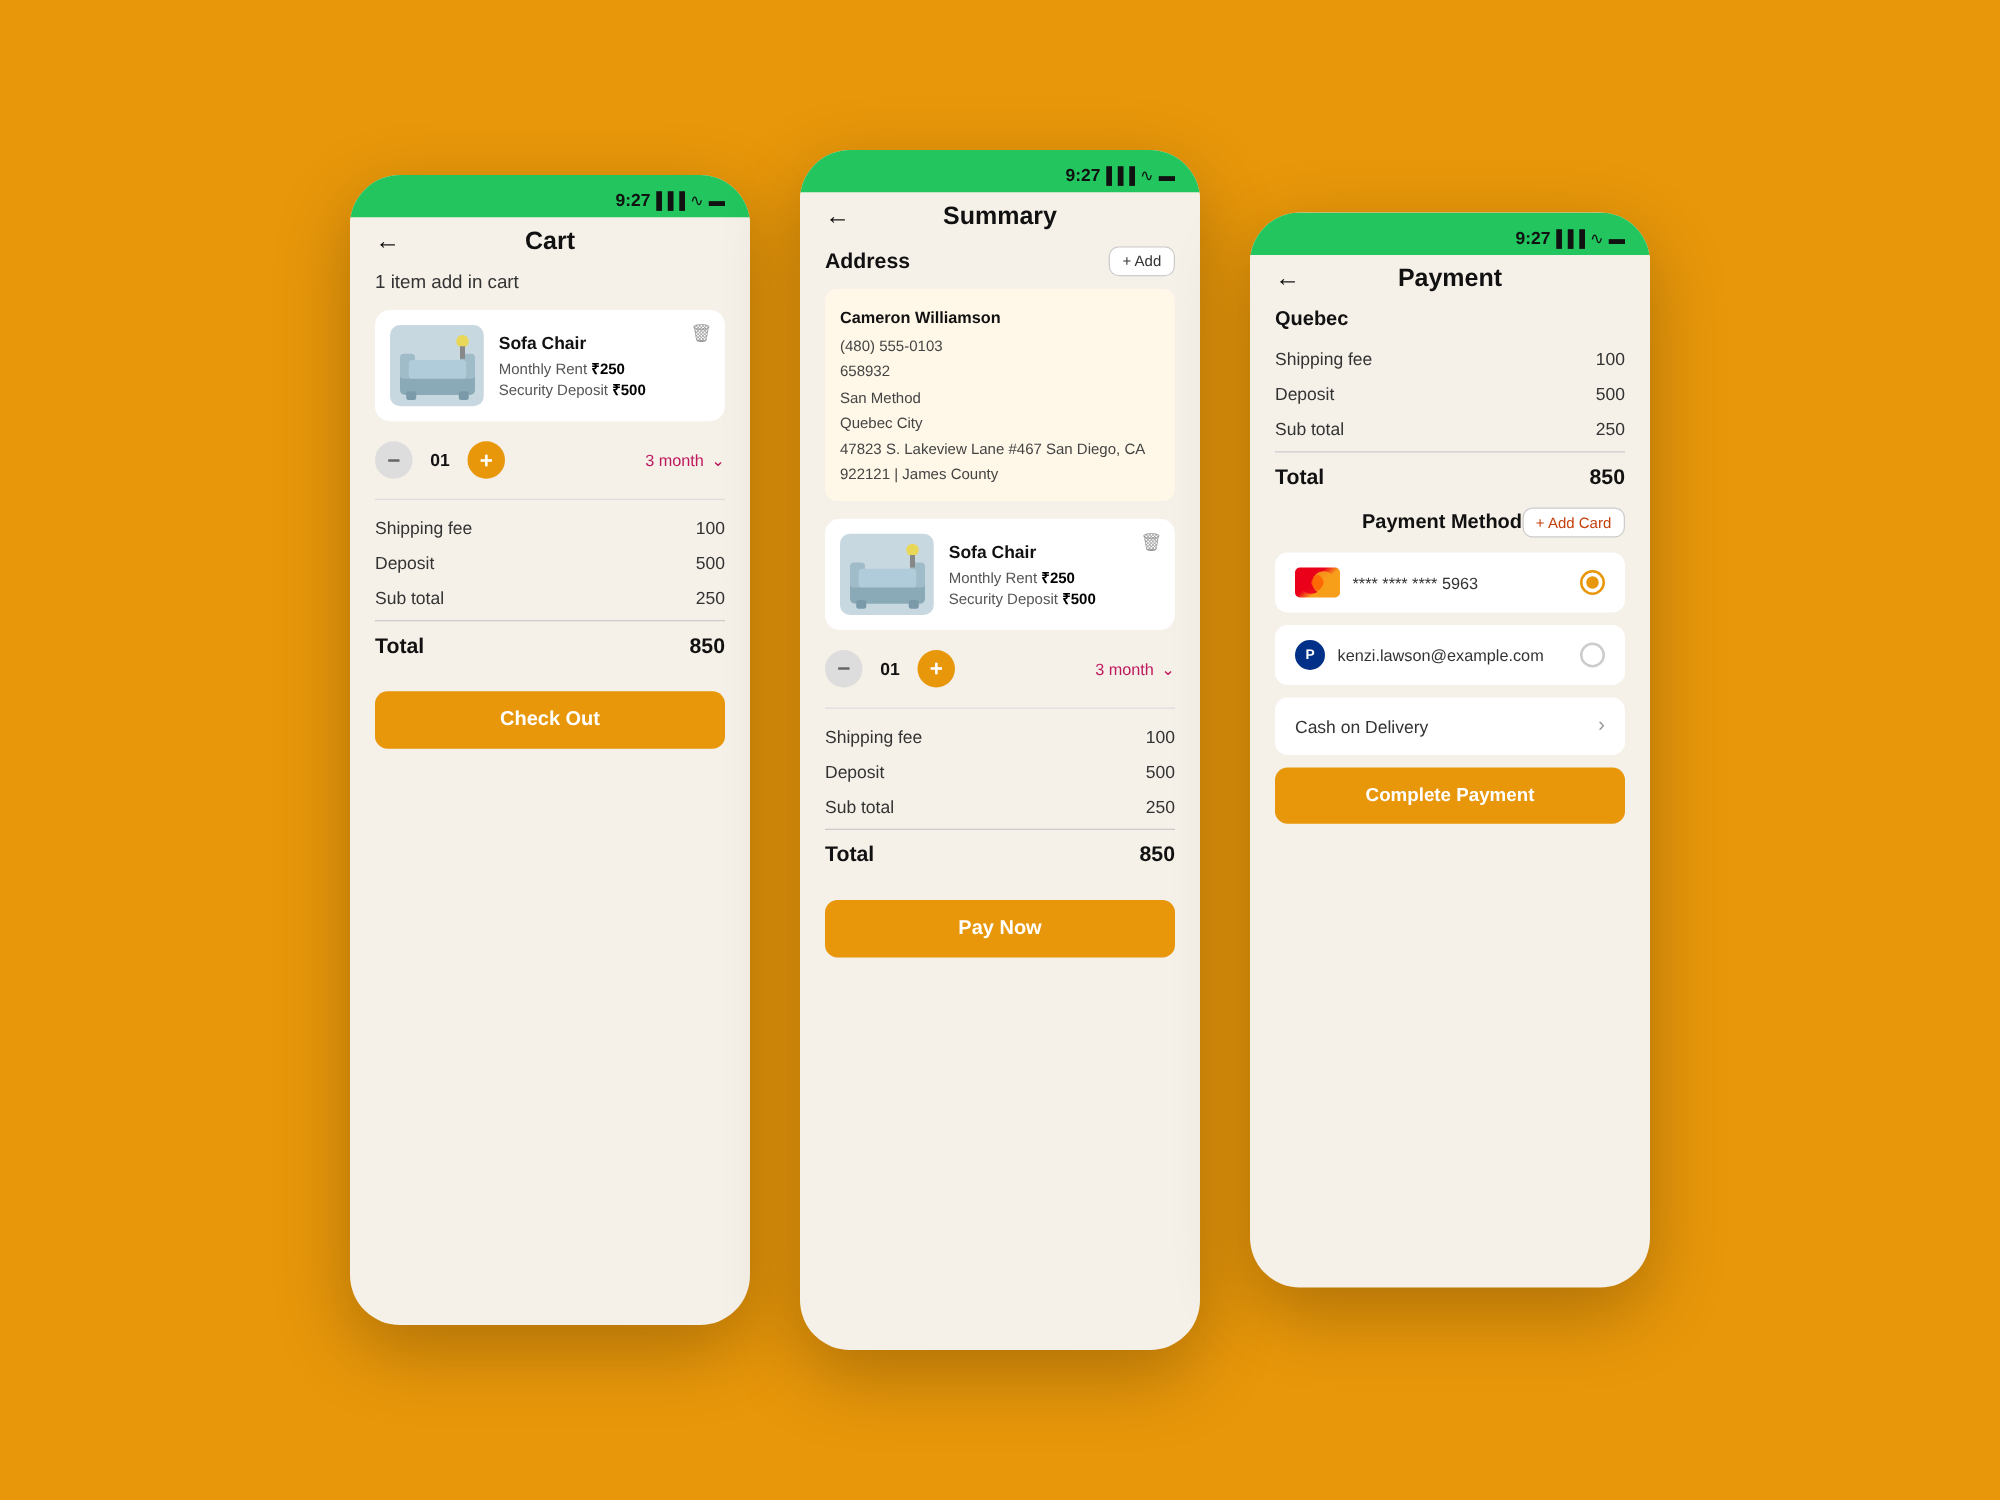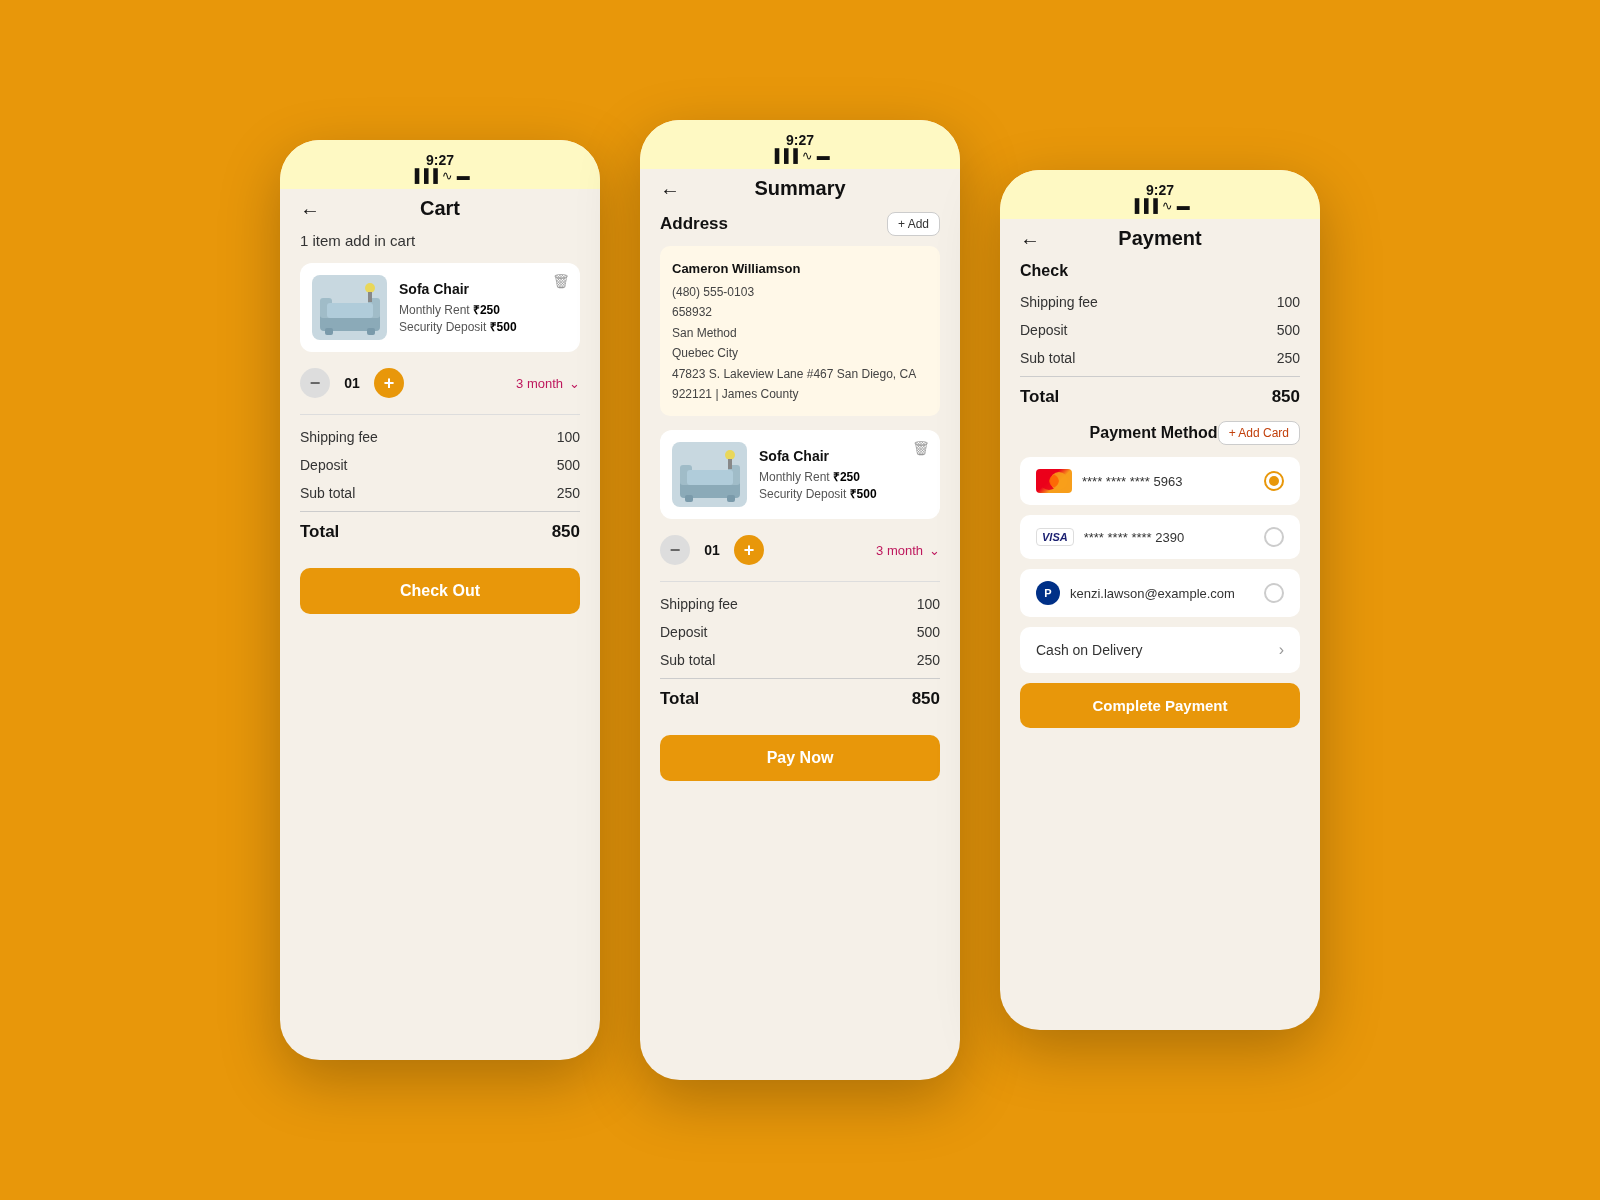--- a/index.html
+++ b/index.html
@@ -25,25 +25,24 @@
       position: relative;
     }
 
     .phone-1 { width: 320px; height: 920px; }
     .phone-2 { width: 320px; height: 960px; }
     .phone-3 { width: 320px; height: 860px; }
 
     
     .status-bar {
       display: flex;
-      justify-content: flex-start;
+      justify-content: flex-end;
       align-items: center;
       padding: 12px 20px 6px 20px;
-      background: #fef9c3;
-      flex-direction: column;
+      background: #22c55e;
     }
     .status-time {
       font-size: 14px;
       font-weight: 600;
       color: #111;
     }
     .status-icons {
       display: flex;
       gap: 4px;
       align-items: center;
@@ -569,21 +568,21 @@
     </div>
   </div>
 
   <div class="nav-bar">
     <span class="nav-back">←</span>
     <span class="nav-title">Payment</span>
   </div>
 
   <div class="payment-content">
     
-    <div class="section-title">Check</div>
+    <div class="section-title">Quebec</div>
     <div class="price-section" style="padding:0; margin-bottom:8px;">
       <div class="price-row">
         <span>Shipping fee</span>
         <span>100</span>
       </div>
       <div class="price-row">
         <span>Deposit</span>
         <span>500</span>
       </div>
       <div class="price-row">
@@ -608,25 +607,20 @@
           <circle cx="23" cy="12" r="9" fill="#F79E1B" opacity="0.9"></circle>
           <path d="M18 5.5 A9 9 0 0 1 23 12 A9 9 0 0 1 18 18.5 A9 9 0 0 1 13 12 A9 9 0 0 1 18 5.5Z" fill="#FF5F00" opacity="0.8"></path>
         </svg>
       </div>
       <span class="card-number">**** **** **** 5963</span>
       <div class="radio-outer">
         <div class="radio-inner"></div>
       </div>
     </div>
     
-    <div class="card-option">
-      <span class="visa-text">VISA</span>
-      <span class="card-number">**** **** **** 2390</span>
-      <div class="radio-empty"></div>
-    </div>
     
     <div class="card-option">
       <div class="paypal-circle">P</div>
       <span class="card-number">kenzi.lawson@example.com</span>
       <div class="radio-empty"></div>
     </div>
     
     <div class="cash-delivery">
       <span class="cash-text">Cash on Delivery</span>
       <span class="chevron-right">›</span>

